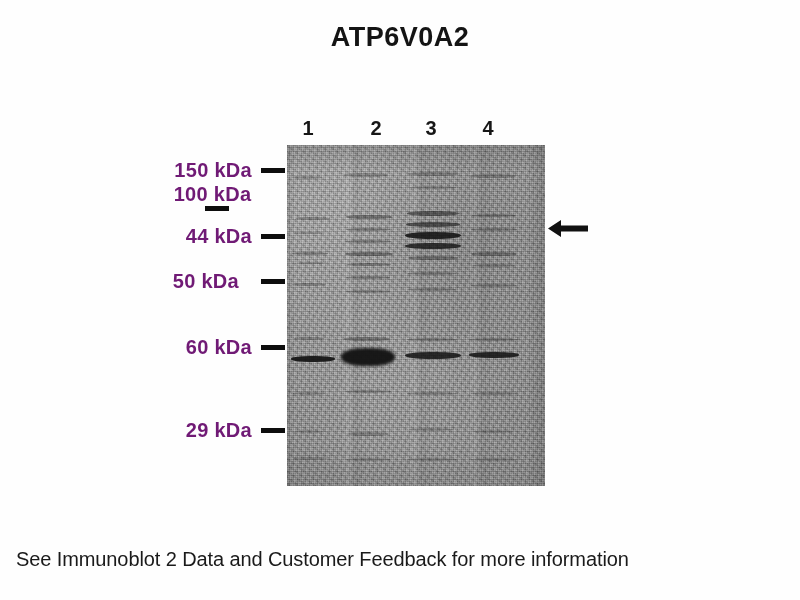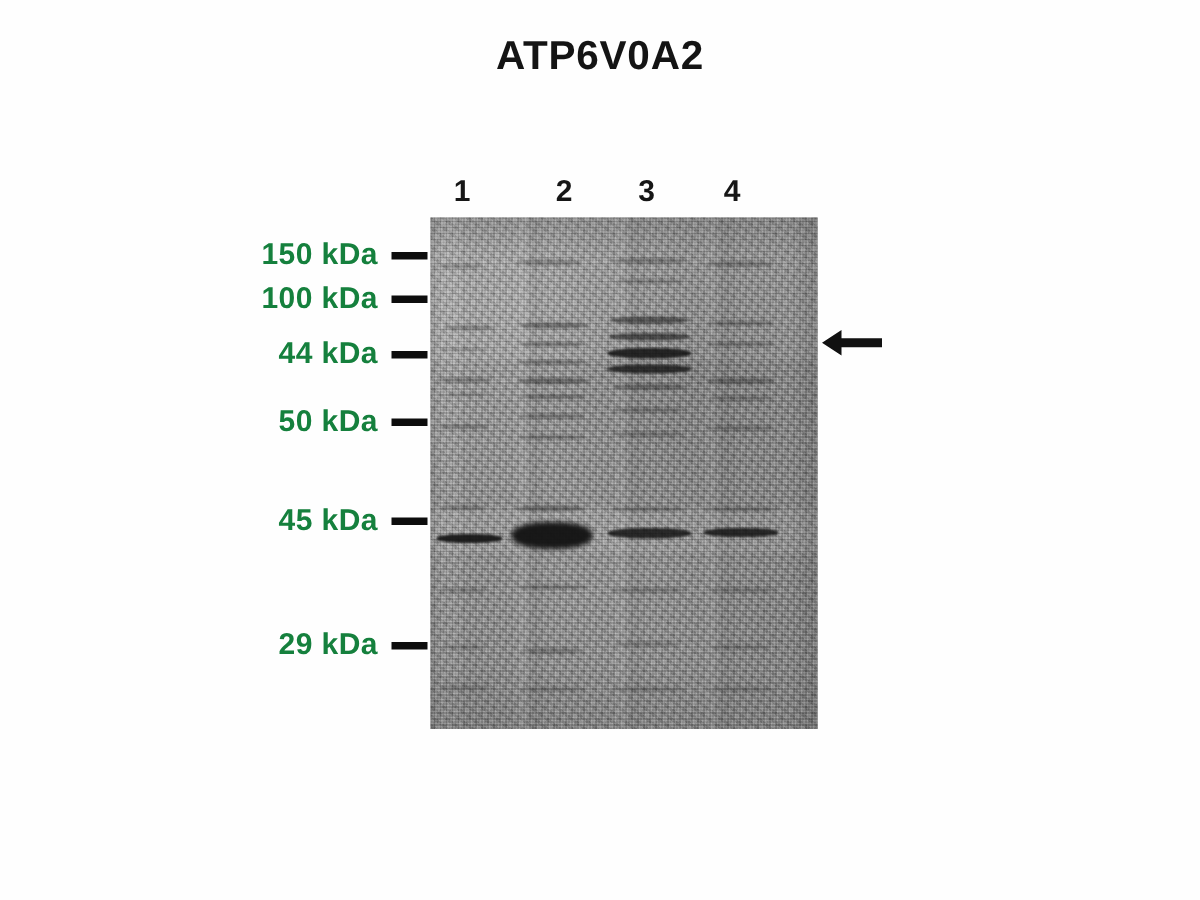--- a/index.html
+++ b/index.html
@@ -54,21 +54,21 @@
     left: 140px;
     width: 145px;
     height: 24px;
     display: flex;
     align-items: center;
     justify-content: flex-end;
   }
   .marker-label {
     font-size: 20px;
     font-weight: 600;
-    color: #15803d;
+    color: #701a75;
     white-space: nowrap;
     letter-spacing: 0.3px;
   }
   .marker-tick {
     display: inline-block;
     width: 24px;
     height: 5px;
     background: #0d0d0d;
     margin-left: 9px;
     flex: none;
@@ -177,34 +177,34 @@
       <div class="lane-label" style="left: 363px;">2</div>
       <div class="lane-label" style="left: 418px;">3</div>
       <div class="lane-label" style="left: 475px;">4</div>
     </div>
 
   <div id="marker-ladder">
       <div class="marker-row" style="top: 158px;">
         <span class="marker-label">150 kDa</span>
         <span class="marker-tick"></span>
       </div>
-      <div class="marker-row" style="top: 187px;">
+      <div class="marker-row" style="top: 187px; flex-direction: column;">
         <span class="marker-label">100 kDa</span>
         <span class="marker-tick"></span>
       </div>
       <div class="marker-row" style="top: 224px;">
         <span class="marker-label">44 kDa</span>
         <span class="marker-tick"></span>
       </div>
-      <div class="marker-row" style="top: 269px;">
+      <div class="marker-row" style="top: 269px; gap: 13px;">
         <span class="marker-label">50 kDa</span>
         <span class="marker-tick"></span>
       </div>
       <div class="marker-row" style="top: 335px;">
-        <span class="marker-label">45 kDa</span>
+        <span class="marker-label">60 kDa</span>
         <span class="marker-tick"></span>
       </div>
       <div class="marker-row" style="top: 418px;">
         <span class="marker-label">29 kDa</span>
         <span class="marker-tick"></span>
       </div>
     </div>
 
   <div id="gel-panel">
     <div id="gel-noise"></div>
@@ -260,14 +260,15 @@
         <div class="band" style="left: 186px; top: 285px; width: 40px; height: 3px; background: rgb(20, 20, 20); opacity: 0.2;"></div>
         <div class="band" style="left: 184px; top: 313px; width: 46px; height: 3px; background: rgb(20, 20, 20); opacity: 0.2;"></div>
       </div>
     <div id="gel-vignette"></div>
   </div>
 
   <svg id="pointer-arrow" viewBox="0 0 40 19" style="top: 219px;">
     <polygon points="0,9.5 13,1 13,6.5 40,6.5 40,12.5 13,12.5 13,18" fill="#111111"></polygon>
   </svg>
 
+  <div id="figure-caption">See Immunoblot 2 Data and Customer Feedback for more information</div>
 
 </div>
 
 </body></html>

